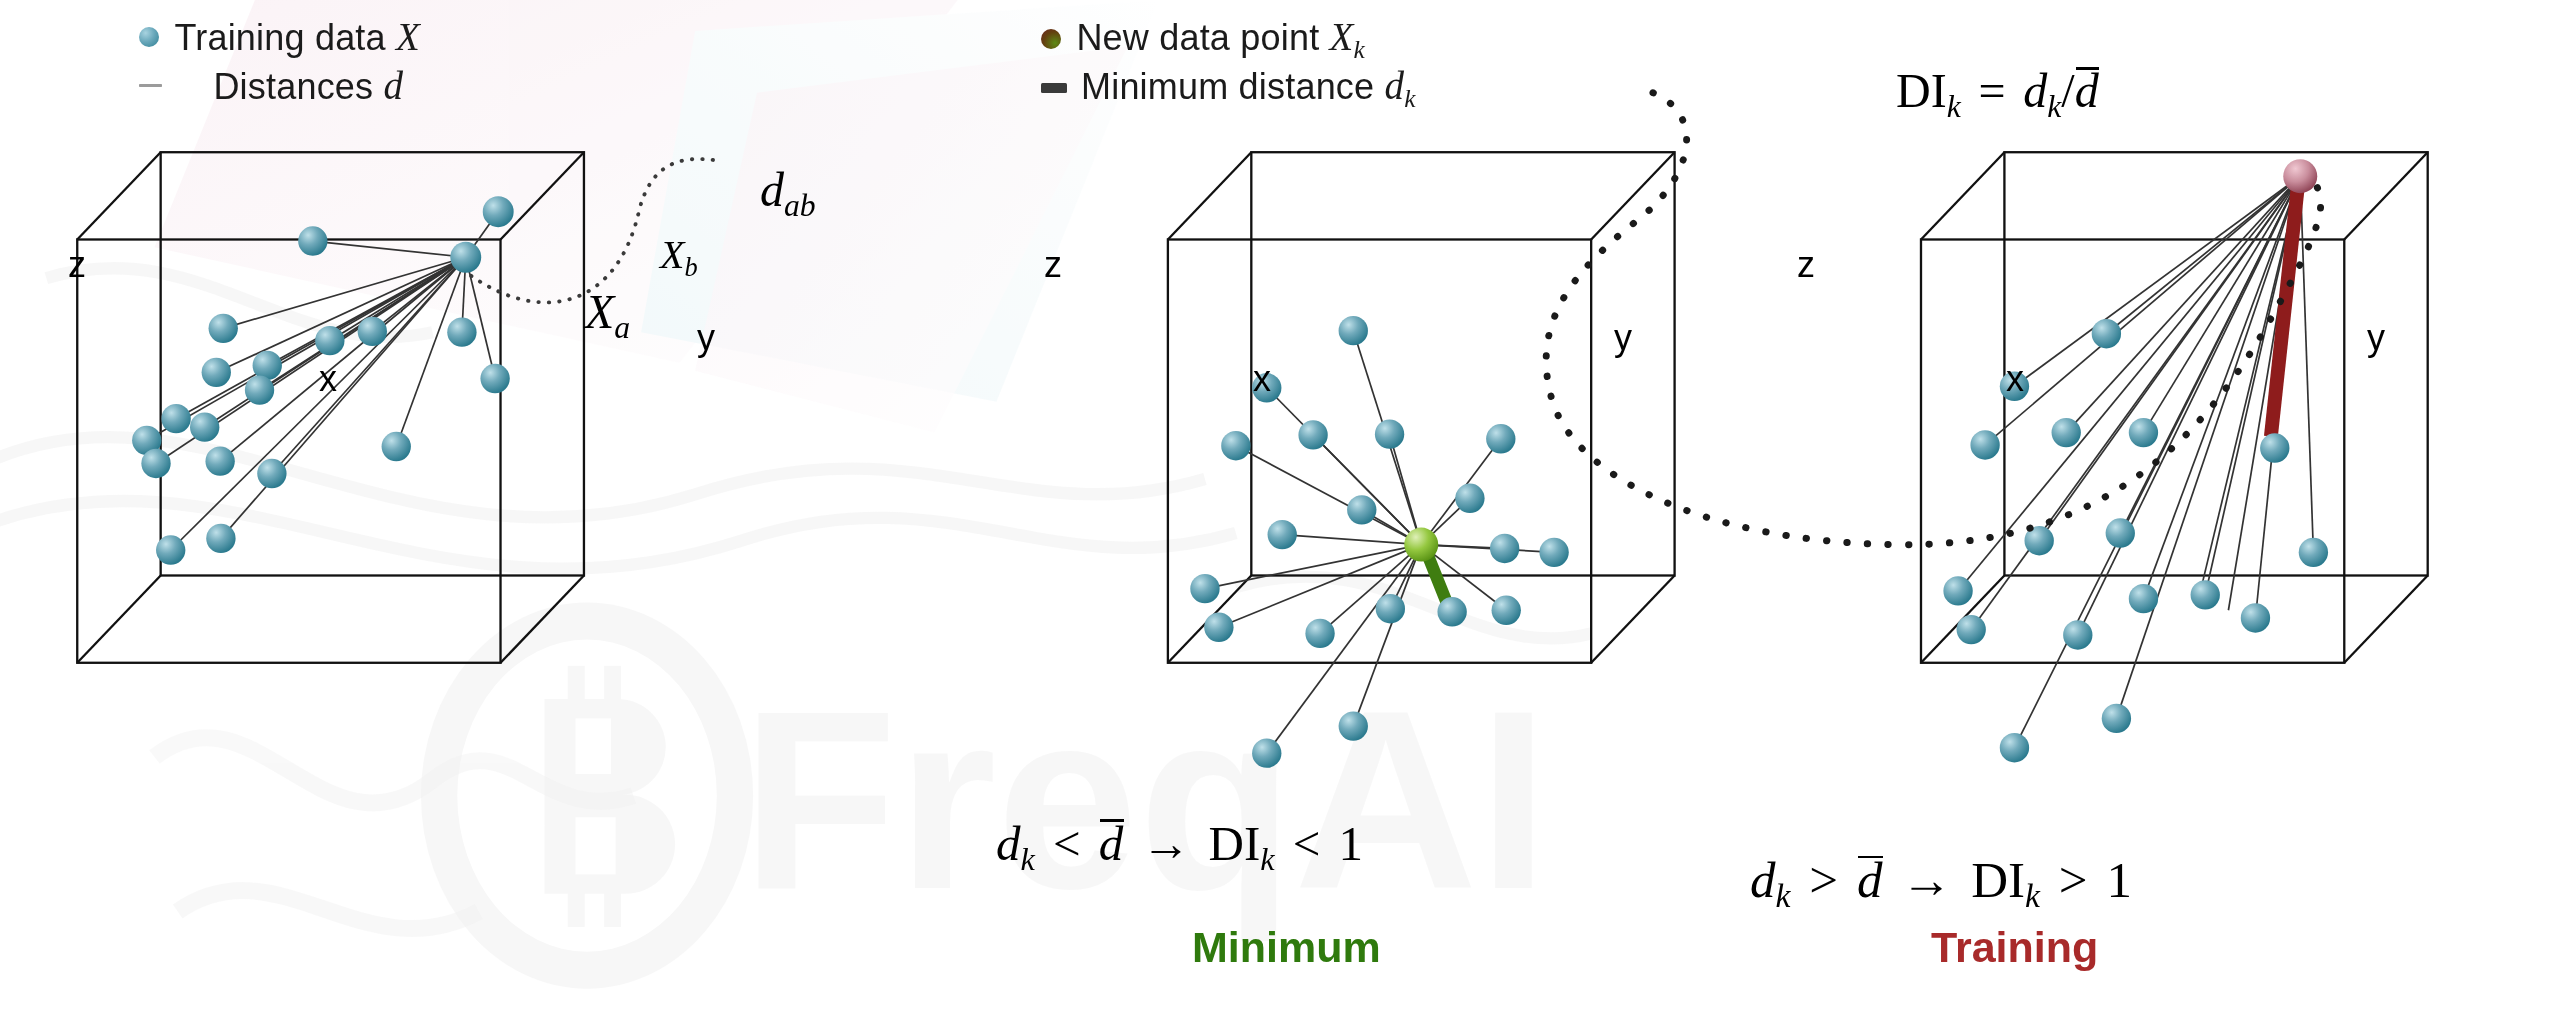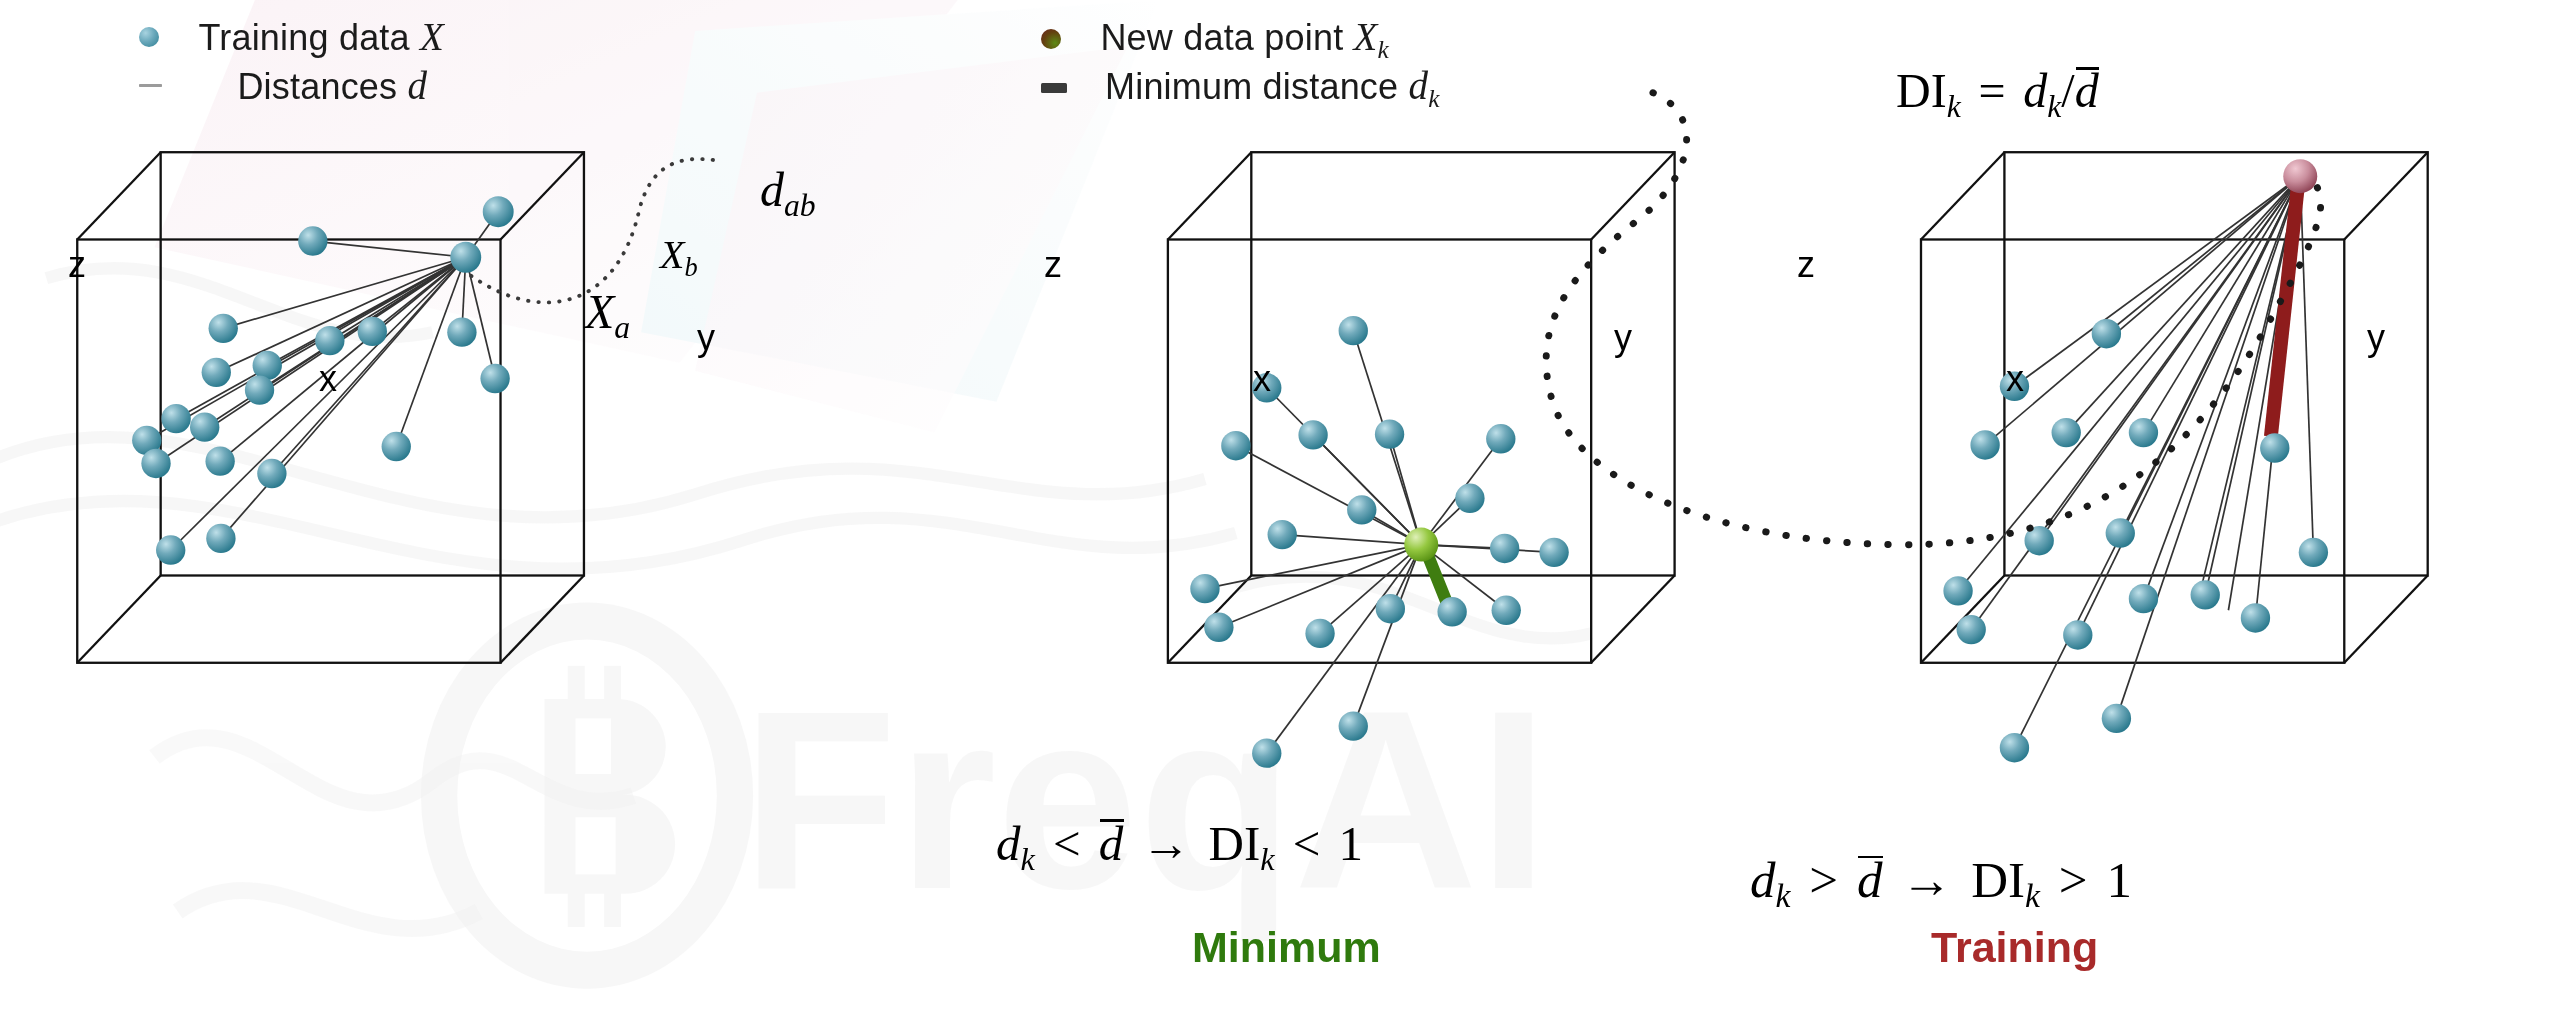--- a/index.html
+++ b/index.html
@@ -10,21 +10,21 @@
     position:relative;overflow:hidden;
     background:#ffffff;
   }
   #stage{position:absolute;left:0;top:0;width:2576px;height:1022px;}
   #stage svg{position:absolute;left:0;top:0;}
 
   
   .legend-row{position:absolute;display:flex;align-items:center;white-space:nowrap;}
   .legend-label{
     font-family:"Liberation Sans", sans-serif;
-    font-size:36px;color:#1b1b1b;letter-spacing:0.2px;margin-left:24px;
+    font-size:36px;color:#1b1b1b;letter-spacing:0.2px;
   }
   .legend-label .mi{
     font-family:"Liberation Serif", serif;
     font-style:italic;font-size:39px;
   }
   .legend-label .mi .sub{
     font-size:25.5px;vertical-align:-7.7px;font-style:italic;
   }
   .swatch-dot{
     width:20px;height:20px;border-radius:50%;

